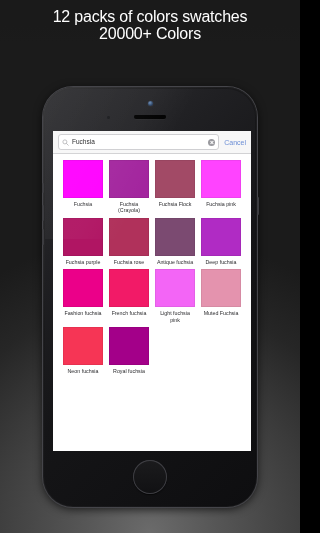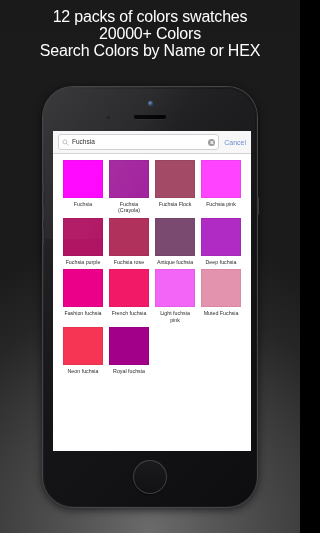--- a/index.html
+++ b/index.html
@@ -221,21 +221,20 @@
   }
 </style>
 </head>
 <body>
 
 <div id="stage">
 
   <div id="header">
     <div class="hline">12 packs of colors swatches</div>
     <div class="hline">20000+ Colors</div>
-    <div class="hline">Search Colors by Name or HEX</div>
   </div>
 
   <div id="phone">
     <div id="phone-inner">
 
       <div id="camera"></div>
       <div id="earpiece"></div>
       <div id="sensor"></div>
 
       <div id="screen">

